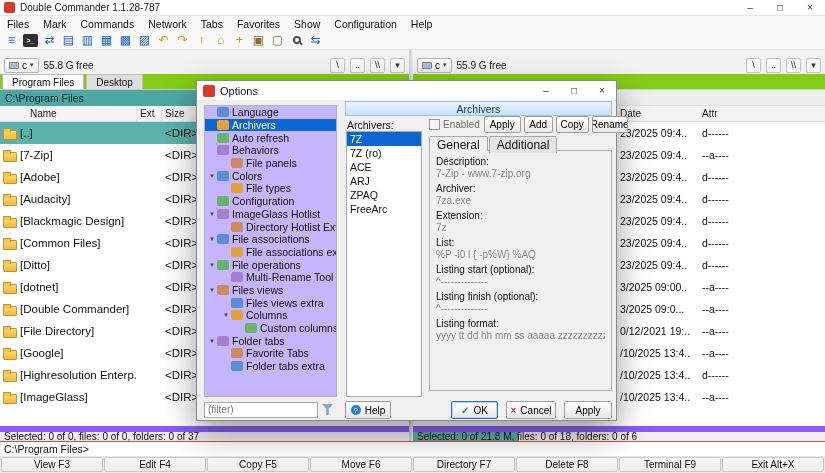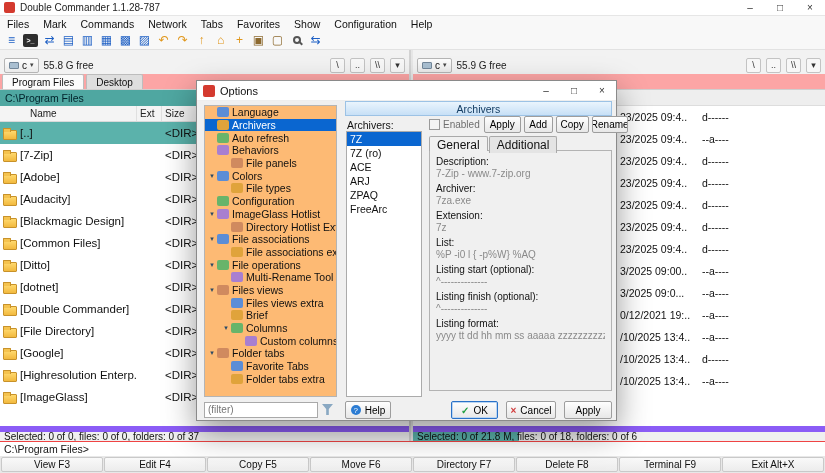--- a/index.html
+++ b/index.html
@@ -25,21 +25,21 @@
   .panel{position:absolute;top:50px;height:391px;display:flex;flex-direction:column;background:#f2f2f2;padding-top:6px}
   .panel.left{left:0;width:411px;border-right:2px solid #d2d2d2}
   .panel.right{left:411px;width:414px;border-left:2px solid #e6e6e6}
   .drivebar{height:18px;display:flex;align-items:center;padding:0 4px;gap:5px;flex:none}
   .drv{height:15px;border:1px solid #b5b5b5;background:linear-gradient(#fdfdfd,#ebebeb);display:flex;align-items:center;padding:0 4px;gap:3px;font-size:10px;border-radius:2px}
   .hdd{width:10px;height:7px;background:#a9bfd1;border:1px solid #72879a;border-radius:1px}
   .dd{font-size:7px;color:#444}
   .free{font-size:10px;color:#222;white-space:nowrap}
   .spacer{flex:1}
   .nb{height:15px;min-width:15px;border:1px solid #c3c3c3;background:#f7f7f7;font-size:9px;display:flex;align-items:center;justify-content:center;padding:0 3px;border-radius:2px;color:#333}
-  .tabbar{height:16px;background:#fca5a5;display:flex;align-items:flex-end;border-bottom:1px solid #cfcfcf;padding-left:2px;flex:none}
+  .tabbar{height:16px;background:#84cc16;display:flex;align-items:flex-end;border-bottom:1px solid #cfcfcf;padding-left:2px;flex:none}
   .tab{height:15px;padding:0 9px;font-size:10px;display:flex;align-items:center;background:#dedede;border:1px solid #bdbdbd;border-bottom:none;margin-right:2px;border-radius:2px 2px 0 0;white-space:nowrap}
   .tab.active{background:#fbfbfb}
   .pathbar{height:16px;display:flex;align-items:center;padding:0 5px;font-size:10.5px;flex:none}
   .pathbar.on{background:#4fa7a1;color:#00222a}
   .pathbar.off{background:#eeeeee;border-bottom:1px solid #ddd}
   .cols{height:16px;background:#f4f4f4;border-bottom:1px solid #d9d9d9;display:flex;font-size:10px;color:#222;align-items:stretch;flex:none;position:relative}
   .cols span{display:flex;align-items:center;border-right:1px solid #e0e0e0}
   .c-name{width:137px;padding-left:30px}
   .c-ext{width:25px;padding-left:3px}
   .c-size{width:36px;padding-left:3px}
@@ -68,21 +68,21 @@
   .fkeys{position:absolute;left:0;right:0;top:456px;height:17px;display:flex;background:#e8e8e8;gap:1px;padding:1px}
   .fk{flex:1;background:linear-gradient(#f9f9f9,#ececec);border:1px solid #c9c9c9;font-size:10px;display:flex;align-items:center;justify-content:center;white-space:nowrap;overflow:hidden;border-radius:2px}
 
   
   .dialog{position:absolute;left:196px;top:80px;width:421px;height:341px;background:#f0f0f0;border:1px solid #8a8a8a;box-shadow:0 12px 30px rgba(0,0,0,.4);z-index:10}
   .dlg-title{height:20px;background:#fff;display:flex;align-items:center;padding-left:6px;gap:5px;border-bottom:1px solid #eee}
   .dlg-ico{width:12px;height:12px;background:#d43a2f;border-radius:2px;flex:none}
   .dlg-name{font-size:11px}
   .dlg-btns{margin-left:auto;display:flex;height:100%}
   .dwb{width:28px;display:flex;align-items:center;justify-content:center;font-size:10px;color:#333}
-  .tree{position:absolute;left:7px;top:24px;width:133px;height:292px;background:#fdba74;border:1px solid #b4b4b4;overflow:hidden;font-size:10.5px}
+  .tree{position:absolute;left:7px;top:24px;width:133px;height:292px;background:#c4b5fd;border:1px solid #b4b4b4;overflow:hidden;font-size:10.5px}
   .ti{height:12.7px;display:flex;align-items:center;white-space:nowrap;padding-left:2px}
   .ti.l1{padding-left:16px}.ti.l2{padding-left:30px}
   .tw{width:10px;text-align:center;font-size:7px;color:#2b4a66;flex:none}
   .tic{width:12px;height:10px;border-radius:2px;margin:0 3px 0 0;flex:none;background:#7ea7d8}
   .ti:nth-child(5n+1) .tic{background:#5b8dd6}
   .ti:nth-child(5n+2) .tic{background:#e0a33b}
   .ti:nth-child(5n+3) .tic{background:#68b46a}
   .ti:nth-child(5n+4) .tic{background:#a87fd0}
   .ti:nth-child(5n) .tic{background:#d08a5f}
   .ti.sel{background:#0a66d0;color:#fff}
@@ -311,20 +311,24 @@
       </div>
       <span class="free">55.9 G free</span>
       <span class="spacer"></span>
       <span class="nb">\</span>
       <span class="nb">..</span>
       <span class="nb">\\</span>
       <span class="nb">▾</span>
     </div>
     <div class="tabbar"></div>
     <div class="pathbar off"></div>
+    <div class="cols">
+      <span class="rc-date">Date</span>
+      <span class="rc-attr">Attr</span>
+    </div>
     <div class="rows">
       <div class="rrow">
           <span class="rdate">23/2025 09:4..</span>
           <span class="rattr">d------</span>
         </div>
       <div class="rrow">
           <span class="rdate">23/2025 09:4..</span>
           <span class="rattr">--a----</span>
         </div>
       <div class="rrow">
@@ -478,25 +482,20 @@
         </div>
       <div class="ti l0">
           <span class="tw">▾</span>
           <span class="tic"></span>
           <span>Files views</span>
         </div>
       <div class="ti l1">
           <span class="tw"></span>
           <span class="tic"></span>
           <span>Files views extra</span>
-        </div>
-      <div class="ti l1">
-          <span class="tw"></span>
-          <span class="tic"></span>
-          <span>Brief</span>
         </div>
       <div class="ti l1">
           <span class="tw">▾</span>
           <span class="tic"></span>
           <span>Columns</span>
         </div>
       <div class="ti l2">
           <span class="tw"></span>
           <span class="tic"></span>
           <span>Custom columns</span>

